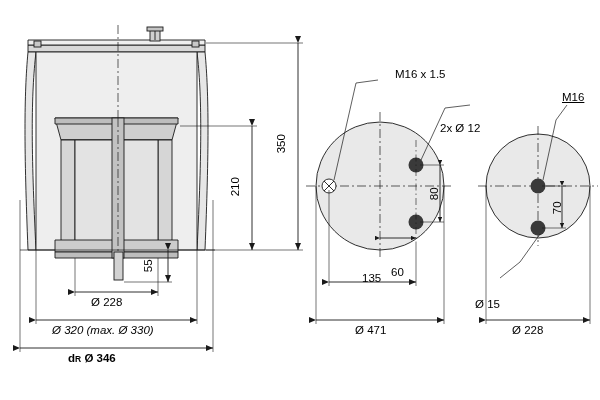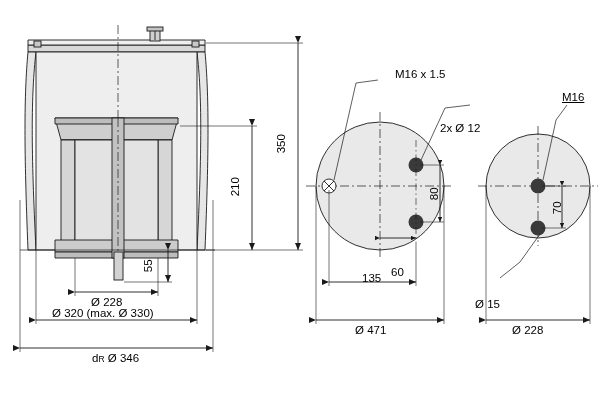--- a/index.html
+++ b/index.html
@@ -140,22 +140,22 @@
       <line x1="590" y1="186" x2="590" y2="324" stroke-width="0.6"></line>
     </g>
 
   </g>
 </svg>
 
 <div class="lbl v" style="left:272px; top:138px; transform:rotate(-90deg);">350</div>
 <div class="lbl v" style="left:226px; top:181px; transform:rotate(-90deg);">210</div>
 <div class="lbl v" style="left:142px; top:260px; transform:rotate(-90deg);">55</div>
 <div class="lbl" style="left:91px; top:297px;">Ø 228</div>
-<div class="lbl" style="left:52px; top:308px;">Ø 320 (max. Ø 330)</div>
-<div class="lbl" style="left:92px; top:353px;"><span>d</span><span class="sub">R</span>&nbsp;<span>Ø 346</span></div>
+<div class="lbl" style="left:52px; top:325px;font-style:italic;">Ø 320 (max. Ø 330)</div>
+<div class="lbl" style="left:68px; top:353px;font-weight:bold;"><span>d</span><span class="sub">R</span>&nbsp;<span>Ø 346</span></div>
 
 <div class="lbl" style="left:356px; top:69px;margin-left:39px;">M16 x 1.5</div>
 <div class="lbl" style="left:440px; top:95px;margin-top:28px;">2x  Ø 12</div>
 <div class="lbl v" style="left:428px; top:188px; transform:rotate(-90deg);">80</div>
 <div class="lbl" style="left:391px; top:225px;margin-top:42px;">60</div>
 <div class="lbl" style="left:362px; top:273px;">135</div>
 <div class="lbl" style="left:355px; top:325px;">Ø 471</div>
 
 <div class="lbl" style="left:562px; top:92px;text-decoration:underline;">M16</div>
 <div class="lbl v" style="left:551px; top:202px; transform:rotate(-90deg);">70</div>

